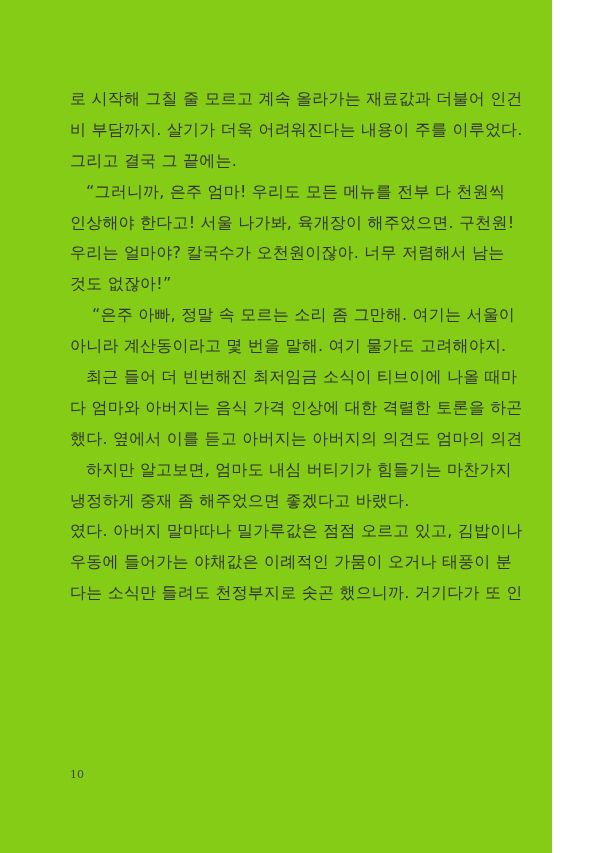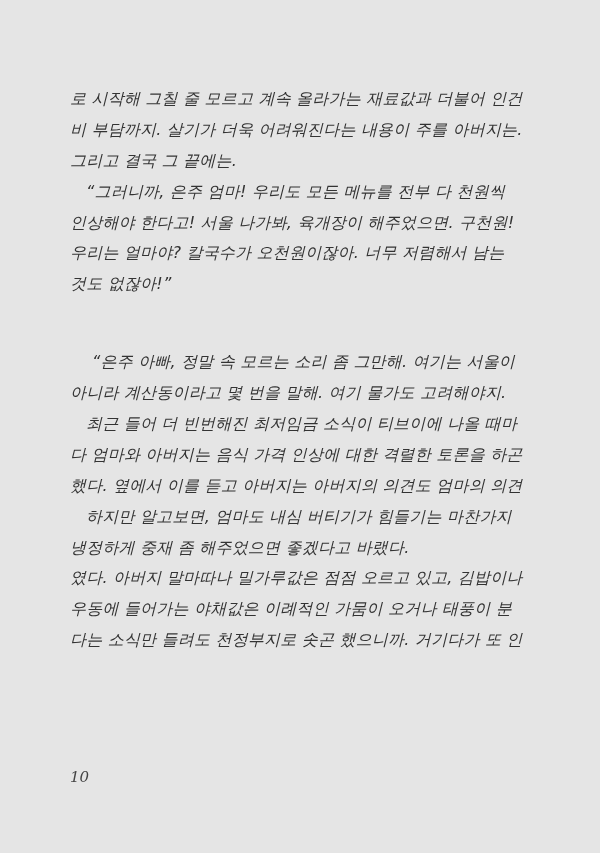--- a/index.html
+++ b/index.html
@@ -11,23 +11,22 @@
       width: 600px;
       height: 853px;
       position: relative;
       overflow: hidden;
       font-family: "DejaVu Sans", sans-serif;
       color: #333333;
     }
     .page {
       position: absolute;
       left: 0; top: 0;
-      width: 600px; height: 853px;
-      background: #e5e5e5;
-      font-style: italic;
+      width: 552px; height: 853px;
+      background: #84cc16;
     }
     .text-block {
       position: absolute;
       left: 70px;
       top: 84px;
       width: 414px;
     }
     .line {
       height: 30.9px;
       line-height: 30.9px;
@@ -39,38 +38,37 @@
       display: block;
     }
     .line.last {
       text-align-last: left;
     }
     .line.indent {
       padding-left: 16px;
     }
     .line.indent-deep {
       padding-left: 22px;
-      margin-top: 47px;
     }
     .page-number {
       position: absolute;
       left: 70px;
       top: 768px;
       font-family: "DejaVu Serif", serif;
-      font-size: 15px;
+      font-size: 11px;
       color: #444444;
     }
   </style>
 </head>
 <body>
 
 <div class="page">
   <div class="text-block">
     <span class="line">로 시작해 그칠 줄 모르고 계속 올라가는 재료값과 더불어 인건</span>
-    <span class="line">비 부담까지. 살기가 더욱 어려워진다는 내용이 주를 아버지는.</span>
+    <span class="line">비 부담까지. 살기가 더욱 어려워진다는 내용이 주를 이루었다.</span>
     <span class="line last">그리고 결국 그 끝에는.</span>
     <span class="line indent">“그러니까, 은주 엄마! 우리도 모든 메뉴를 전부 다 천원씩</span>
     <span class="line">인상해야 한다고! 서울 나가봐, 육개장이 해주었으면. 구천원!</span>
     <span class="line">우리는 얼마야? 칼국수가 오천원이잖아. 너무 저렴해서 남는</span>
     <span class="line last">것도 없잖아!”</span>
     <span class="line indent-deep">“은주 아빠, 정말 속 모르는 소리 좀 그만해. 여기는 서울이</span>
     <span class="line">아니라 계산동이라고 몇 번을 말해. 여기 물가도 고려해야지.</span>
     <span class="line indent">최근 들어 더 빈번해진 최저임금 소식이 티브이에 나올 때마</span>
     <span class="line">다 엄마와 아버지는 음식 가격 인상에 대한 격렬한 토론을 하곤</span>
     <span class="line">했다. 옆에서 이를 듣고 아버지는 아버지의 의견도 엄마의 의견</span>

